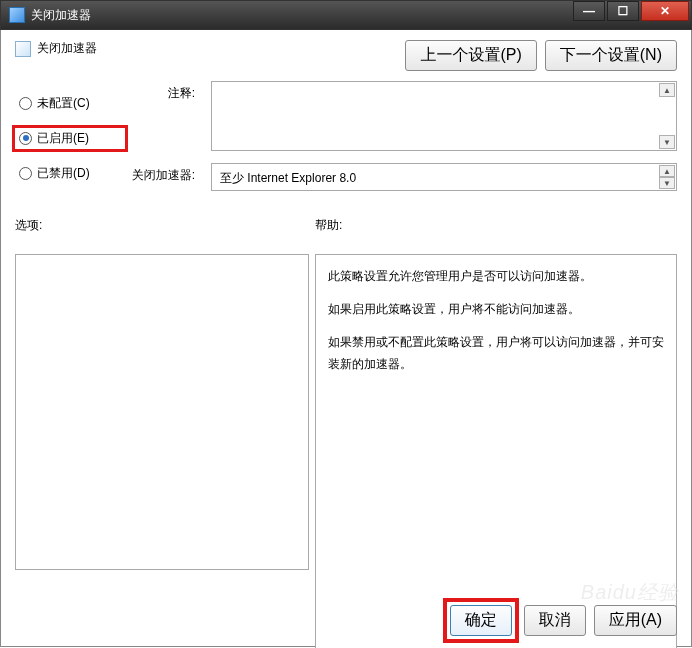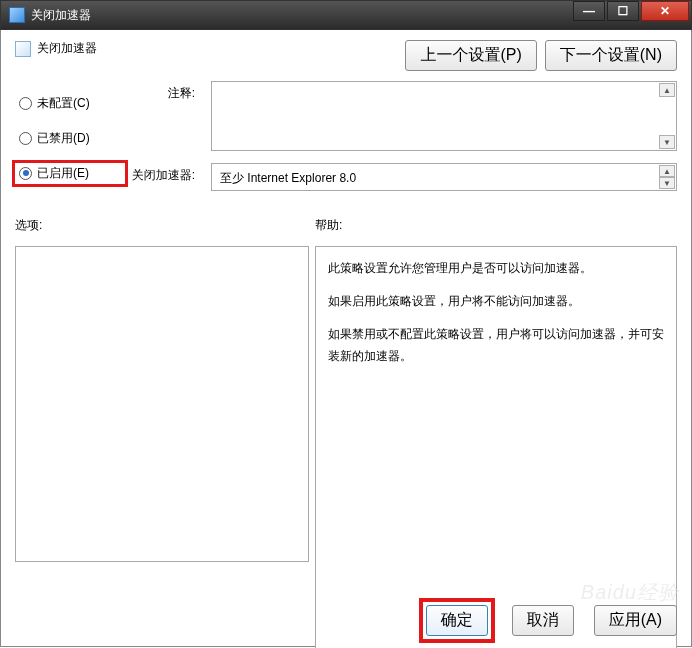--- a/index.html
+++ b/index.html
@@ -177,21 +177,21 @@
       height:14px;
       background:#f0f0f0;
       border:1px solid #b0b0b0;
       display:flex; align-items:center; justify-content:center;
       font-size:8px; color:#555;
     }
     
     .section-labels {
       display:flex;
       margin-top: 26px;
-      margin-bottom: 12px;
+      margin-bottom: 20px;
     }
     .opt-label { width: 300px; }
     .panes {
       display:flex;
       gap: 6px;
     }
     .options-pane {
       width: 294px;
       height: 316px;
       border:1px solid #a9a9a9;
@@ -206,21 +206,21 @@
       line-height: 1.9;
       position:relative;
     }
     .help-pane p { margin-bottom: 10px; }
     
     .footer {
       position: absolute;
       bottom: 10px;
       right: 14px;
       display:flex;
-      gap: 20px;
+      gap: 8px;
       align-items:center;
     }
     .ok-highlight {
       border:4px solid #e31818;
       padding:3px;
       margin:-7px -3px -7px -7px;
     }
     .ok-btn {
       background: linear-gradient(180deg,#fdfdfd,#e6f0fb);
       border:1px solid #3c7fb1;
@@ -261,27 +261,27 @@
       <button class="std-btn">下一个设置(N)</button>
     </div>
   </div>
 
   <div class="config-row">
     <div class="radio-col">
       <div class="radio-item">
         <div class="radio-circle"></div>
         <span>未配置(C)</span>
       </div>
+      <div class="radio-item selected-highlight">
+        <div class="radio-circle checked"></div>
+        <span>已启用(E)</span>
+      </div>
       <div class="radio-item">
         <div class="radio-circle"></div>
         <span>已禁用(D)</span>
-      </div>
-      <div class="radio-item selected-highlight">
-        <div class="radio-circle checked"></div>
-        <span>已启用(E)</span>
       </div>
     </div>
 
     <div class="fields-col">
       <div class="field-row">
         <div class="field-label">注释:</div>
         <div class="comment-box">
           <span></span>
           <div class="scroll-arrows">
             <div class="scroll-arrow">▲</div>

